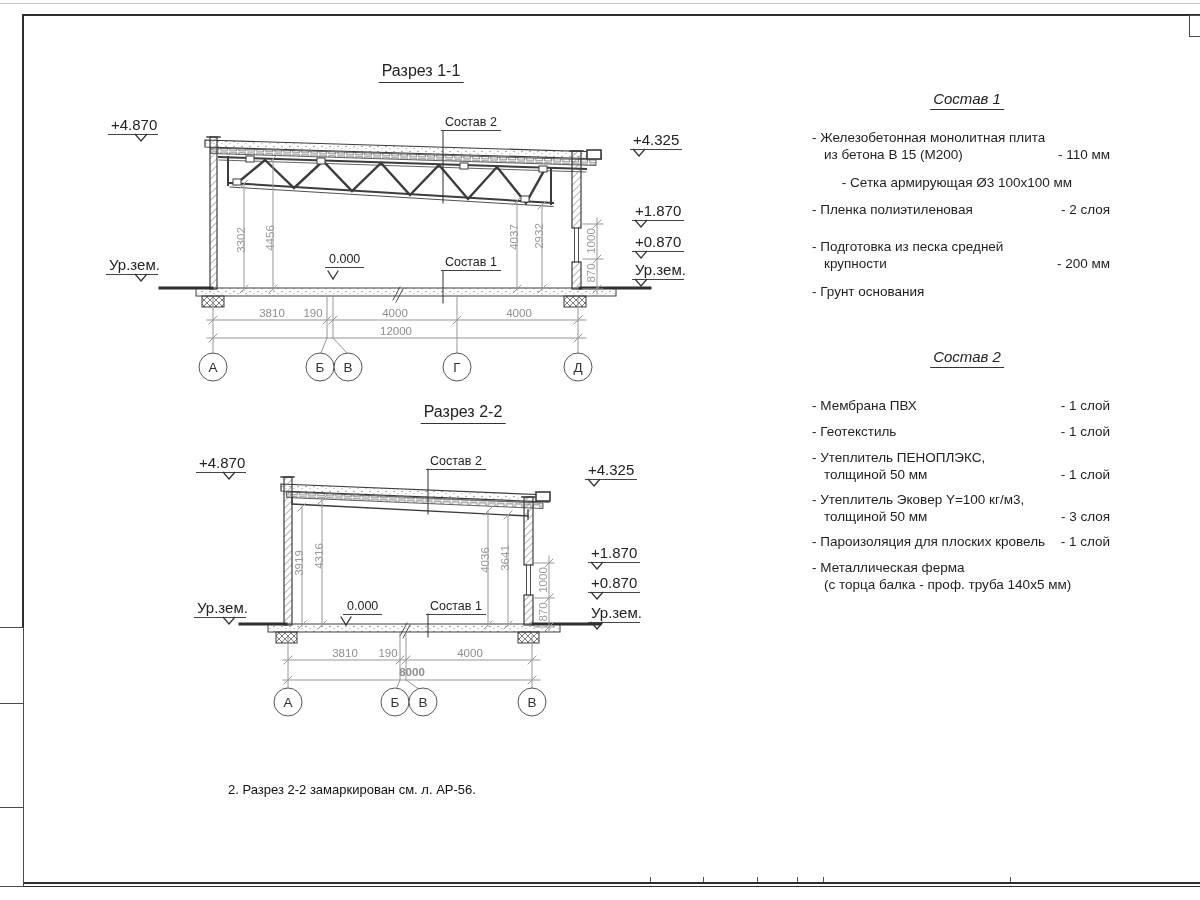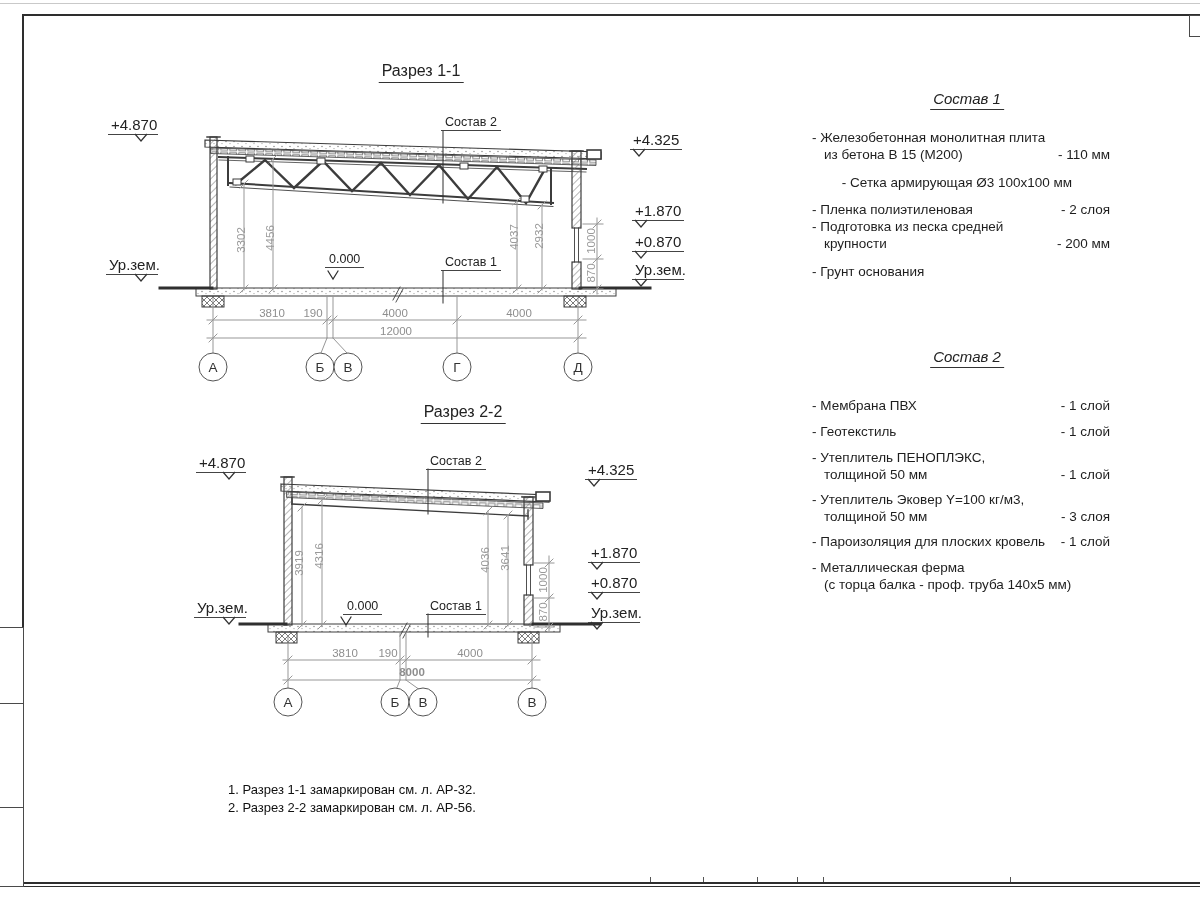--- a/index.html
+++ b/index.html
@@ -336,21 +336,21 @@
   <div class="mat-list" style="left:812px;top:129px;">
     <div class="mat-row" style="margin-bottom:11px;">
       <span class="mat-name">- Железобетонная  монолитная плита
 из бетона В 15 (М200)</span>
       <span class="mat-val">- 110 мм</span>
     </div>
     <div class="mat-row" style="margin-bottom:10px;justify-content:center;">
       <span class="mat-name">- Сетка армирующая Ø3 100х100 мм</span>
       <span class="mat-val"></span>
     </div>
-    <div class="mat-row" style="margin-bottom:0;">
+    <div class="mat-row" style="margin-bottom:20px;">
       <span class="mat-name">- Пленка полиэтиленовая</span>
       <span class="mat-val">-  2 слоя</span>
     </div>
     <div class="mat-row" style="margin-bottom:11px;">
       <span class="mat-name">- Подготовка из песка средней
 крупности</span>
       <span class="mat-val">- 200 мм</span>
     </div>
     <div class="mat-row">
       <span class="mat-name">- Грунт основания</span>
@@ -383,17 +383,16 @@
       <span class="mat-val">- 1 слой</span>
     </div>
     <div class="mat-row">
       <span class="mat-name">- Металлическая ферма
 (с торца балка - проф. труба 140х5 мм)</span>
       <span class="mat-val"></span>
     </div>
   </div>
 
   <div class="notes" style="left:228px;top:781px;">
-    <div>1. Разрез 1-1 замаркирован см. л. АР-32.</div>
     <div>2. Разрез 2-2 замаркирован см. л. АР-56.</div>
   </div>
 
 </div>
 
 </body></html>

